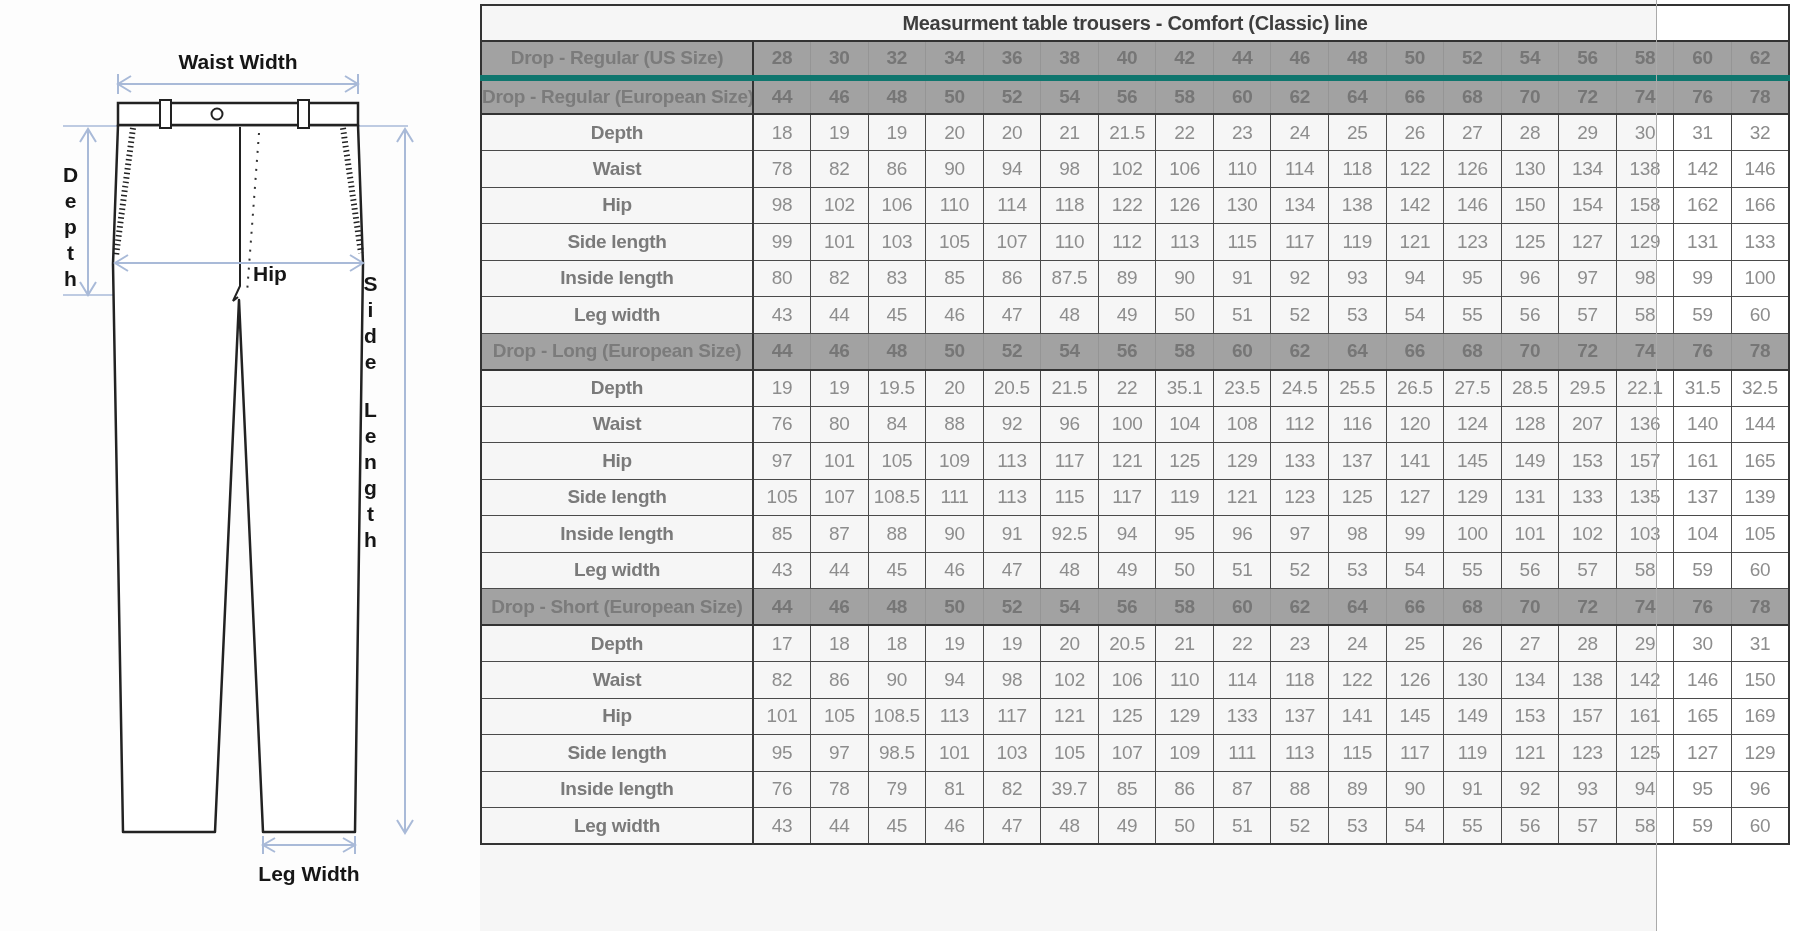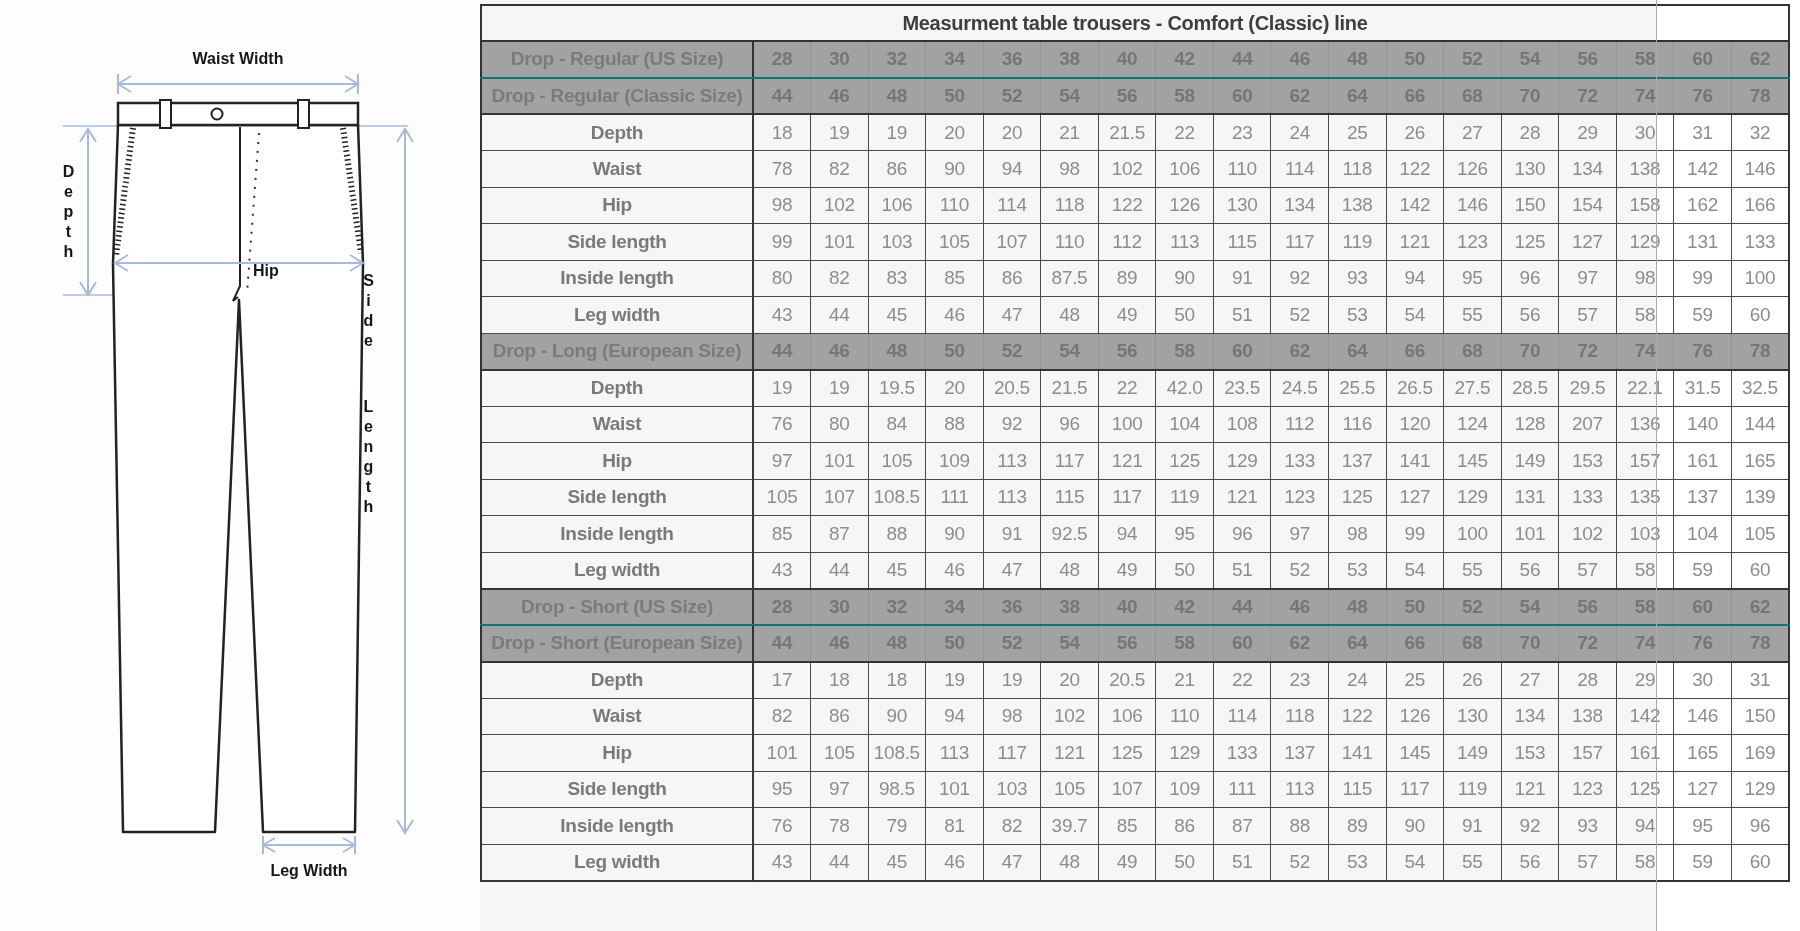--- a/index.html
+++ b/index.html
@@ -1,21 +1,21 @@
 <!DOCTYPE html>
 <html><head>
 <meta charset="utf-8">
 <style>
   html,body{margin:0;padding:0;background:#ffffff;}
   #page{position:relative;width:1800px;height:931px;overflow:hidden;
         font-family:"Liberation Sans",sans-serif;background:#ffffff;}
 
   
   #diagram{position:absolute;left:0;top:0;width:480px;height:931px;background:#fdfdfd;}
-  .dlabel{position:absolute;color:#161616;font-weight:bold;font-size:16px;white-space:nowrap;}
+  .dlabel{position:absolute;color:#161616;font-weight:bold;font-size:21px;white-space:nowrap;}
   .dlabel.center{transform:translateX(-50%);}
   .stacked{writing-mode:vertical-rl;text-orientation:upright;letter-spacing:3px;line-height:1;}
 
   
   #col-underlay{position:absolute;left:480px;top:0;width:1176px;height:931px;background:#f6f6f6;}
   #container-edge{position:absolute;left:1656px;top:0;width:1px;height:931px;background:#aaaaaa;z-index:6;}
 
   
   #table-wrap{position:absolute;left:480px;top:4px;z-index:2;}
   table{border-collapse:collapse;table-layout:fixed;width:1310px;
@@ -25,21 +25,21 @@
      font-size:19px;color:#8d8d8d;padding:0;overflow:hidden;white-space:nowrap;}
   tr{height:36.5px;}
   tr.titlerow{height:36px;}
   tr.titlerow td{font-weight:bold;font-size:20px;color:#3e3e3e;background:transparent;
                  border-bottom:2px solid #333333;}
   td.label{font-weight:bold;color:#7a7a7a;border-right:2px solid #3a3a3a;}
   tr.datarow td{background:transparent;}
   tr.hdr td{background:#a2a2a2;color:#767676;font-weight:bold;
             border-left:1px solid #959595;border-right:1px solid #959595;}
   tr.hdr td.label{border-right:2px solid #333333;color:#7b7b7b;}
-  tr.hdr-us td{border-top:2px solid #333333;border-bottom:2px solid #0f766e;}
+  tr.hdr-us td{border-top:2px solid #333333;border-bottom:6px solid #0f766e;}
   tr.hdr-eu td{border-top:1px solid #8d8d8d;border-bottom:2px solid #333333;}
 </style>
 </head>
 <body>
 
 <div id="page">
 
   <div id="col-underlay"></div>
 
   <div id="diagram">
@@ -150,21 +150,21 @@
             <td>48</td>
             <td>50</td>
             <td>52</td>
             <td>54</td>
             <td>56</td>
             <td>58</td>
             <td>60</td>
             <td>62</td>
           </tr>
           <tr class="hdr hdr-eu">
-            <td class="label">Drop - Regular (Classic Size)</td>
+            <td class="label">Drop - Regular (European Size)</td>
             <td>44</td>
             <td>46</td>
             <td>48</td>
             <td>50</td>
             <td>52</td>
             <td>54</td>
             <td>56</td>
             <td>58</td>
             <td>60</td>
             <td>62</td>
@@ -326,21 +326,21 @@
           </tr>
           <tr class="datarow">
             <td class="label">Depth</td>
             <td>19</td>
             <td>19</td>
             <td>19.5</td>
             <td>20</td>
             <td>20.5</td>
             <td>21.5</td>
             <td>22</td>
-            <td>42.0</td>
+            <td>35.1</td>
             <td>23.5</td>
             <td>24.5</td>
             <td>25.5</td>
             <td>26.5</td>
             <td>27.5</td>
             <td>28.5</td>
             <td>29.5</td>
             <td>22.1</td>
             <td>31.5</td>
             <td>32.5</td>
@@ -442,41 +442,20 @@
             <td>51</td>
             <td>52</td>
             <td>53</td>
             <td>54</td>
             <td>55</td>
             <td>56</td>
             <td>57</td>
             <td>58</td>
             <td>59</td>
             <td>60</td>
-          </tr>
-          <tr class="hdr hdr-us">
-            <td class="label">Drop - Short (US Size)</td>
-            <td>28</td>
-            <td>30</td>
-            <td>32</td>
-            <td>34</td>
-            <td>36</td>
-            <td>38</td>
-            <td>40</td>
-            <td>42</td>
-            <td>44</td>
-            <td>46</td>
-            <td>48</td>
-            <td>50</td>
-            <td>52</td>
-            <td>54</td>
-            <td>56</td>
-            <td>58</td>
-            <td>60</td>
-            <td>62</td>
           </tr>
           <tr class="hdr hdr-eu">
             <td class="label">Drop - Short (European Size)</td>
             <td>44</td>
             <td>46</td>
             <td>48</td>
             <td>50</td>
             <td>52</td>
             <td>54</td>
             <td>56</td>

